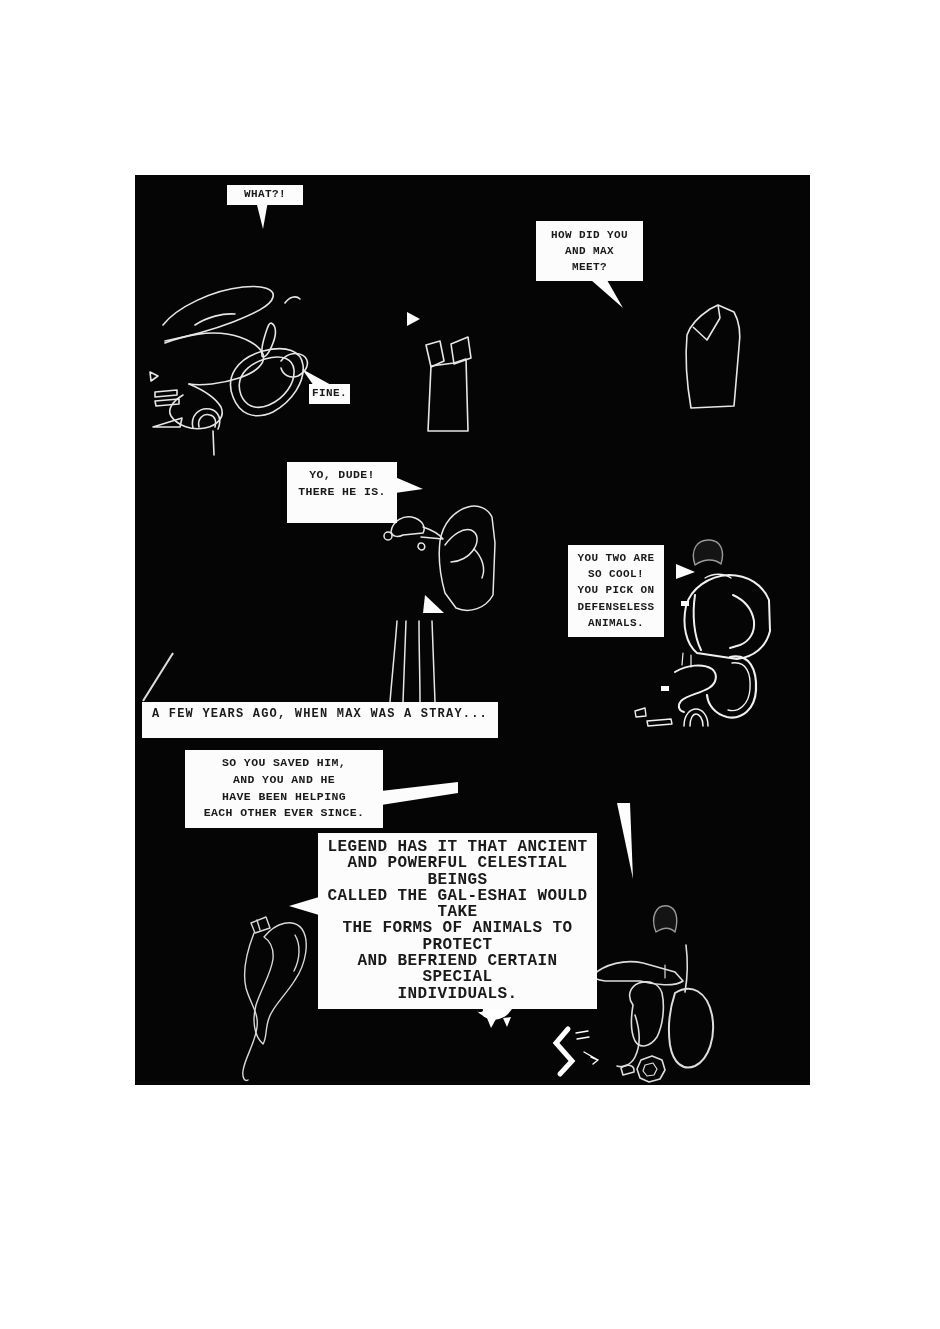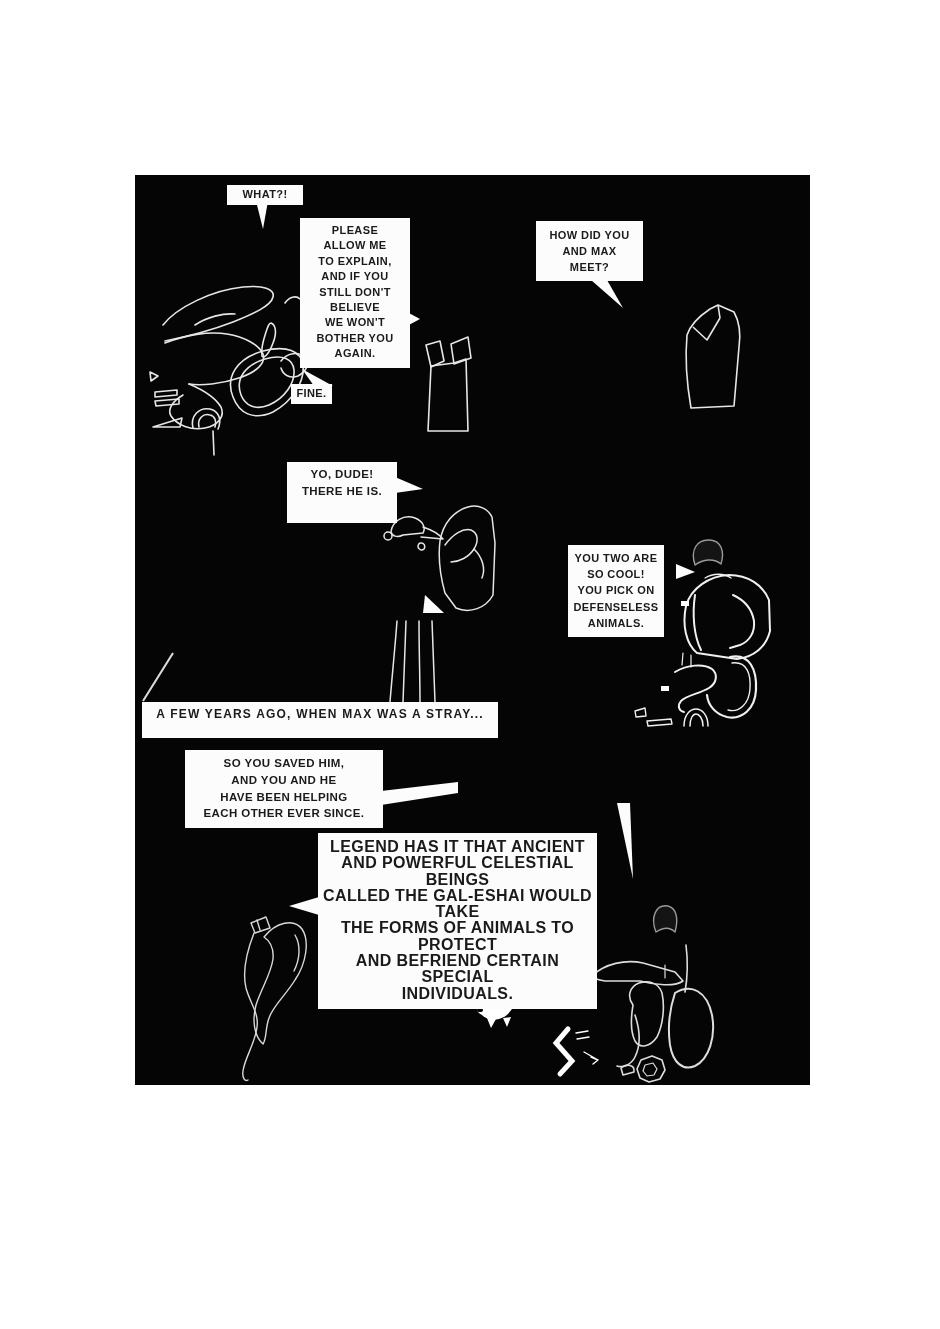--- a/index.html
+++ b/index.html
@@ -1,20 +1,20 @@
 <!DOCTYPE html>
 <html><head>
 <meta charset="utf-8">
 <style>
   html,body{margin:0;padding:0;background:#ffffff;}
   .page{
     position:relative;
     width:940px;height:1329px;
     background:#ffffff;
-    font-family:Liberation Sans, sans-serif;
+    font-family:Liberation Mono, monospace;
     overflow:hidden;
     border-radius:28px;
   }
   .panel{
     position:absolute;
     left:135px;top:175px;
     width:675px;height:910px;
     background:#050505;
   }
   .art{
@@ -27,21 +27,21 @@
     font-weight:bold;
     text-align:center;
     white-space:pre-line;
     letter-spacing:0.4px;
     z-index:2;
     line-height:1.4;
   }
   .b-what   {left:92px;  top:10px;  width:76px;  font-size:11px;   padding:2px 0 3px;}
   .b-explain{left:165px; top:43px;  width:110px; font-size:11px;   line-height:15.4px; padding:5px 0 6px;}
   .b-how    {left:401px; top:46px;  width:107px; font-size:11px;   line-height:16px;   padding:6px 0;}
-  .b-fine   {left:156px; top:209px; width:41px;  font-size:11px;   padding:2px 0 3px;}
+  .b-fine   {left:174px; top:209px; width:41px;  font-size:11px;   padding:2px 0 3px;}
   .b-yo     {left:152px; top:287px; width:110px; font-size:11.5px; line-height:17px;   padding:4px 0 23px;}
   .b-cool   {left:433px; top:370px; width:96px; font-size:11px;   line-height:16.2px; padding:5px 0 6px;}
   .b-haha   {left:238px; top:437px; width:117px; font-size:11.5px; line-height:16.5px; padding:4px 0 5px;}
   .b-cap    {left:7px;   top:527px; width:356px; font-size:12px;   letter-spacing:1.2px; padding:4px 0 15px;}
   .b-saved  {left:50px;  top:575px; width:198px; font-size:11.5px; line-height:16.8px; padding:5px 0 6px;}
   .b-point  {left:320px; top:603px; width:248px; font-size:11.5px; padding:5px 0 6px;}
   .b-legend {left:183px; top:658px; width:279px; font-size:16px;   line-height:16.3px; padding:6px 0 7px;}
 </style>
 </head>
 <body>
@@ -159,29 +159,20 @@
         <polygon points="506,885 517,881 527,885 530,895 525,904 514,907 505,903 502,894" stroke-width="1.6"></polygon>
         <polygon points="510,890 518,888 522,894 519,900 512,901 508,896" stroke-width="1.2"></polygon>
         <path d="M486,893 C492,888 500,890 499,897 L488,900 Z"></path>
         <path d="M433,854 L421,868 L437,886 L425,899" stroke="#ffffff" stroke-width="5" stroke-linejoin="miter"></path>
         <path d="M441,858 L453,856 M442,864 L454,862" stroke="#ffffff" stroke-width="1.4"></path>
         <path d="M449,877 L463,885 M463,885 L456,882 M463,885 L458,889" stroke="#ffffff" stroke-width="1.4"></path>
       </g>
     </svg>
 
     <div class="bubble b-what">WHAT?!</div>
-    <div class="bubble b-explain">PLEASE
-ALLOW ME
-TO EXPLAIN,
-AND IF YOU
-STILL DON'T
-BELIEVE
-WE WON'T
-BOTHER YOU
-AGAIN.</div>
     <div class="bubble b-how">HOW DID YOU
 AND MAX
 MEET?</div>
     <div class="bubble b-fine">FINE.</div>
     <div class="bubble b-yo">YO, DUDE!
 THERE HE IS.</div>
     <div class="bubble b-cool">YOU TWO ARE
 SO COOL!
 YOU PICK ON
 DEFENSELESS

